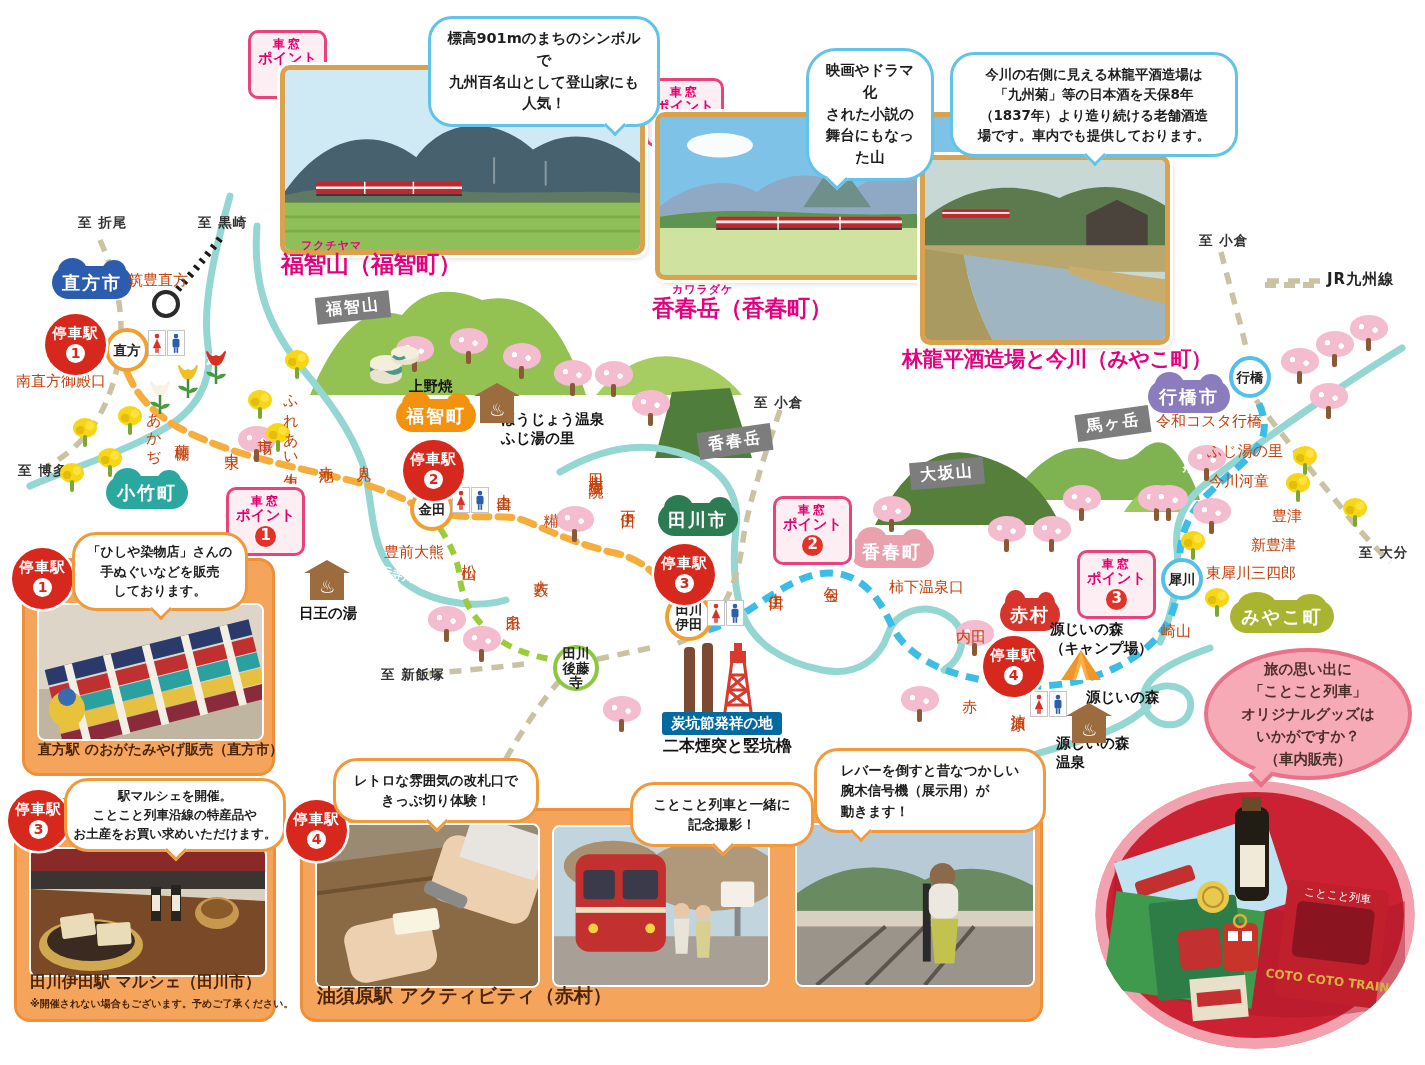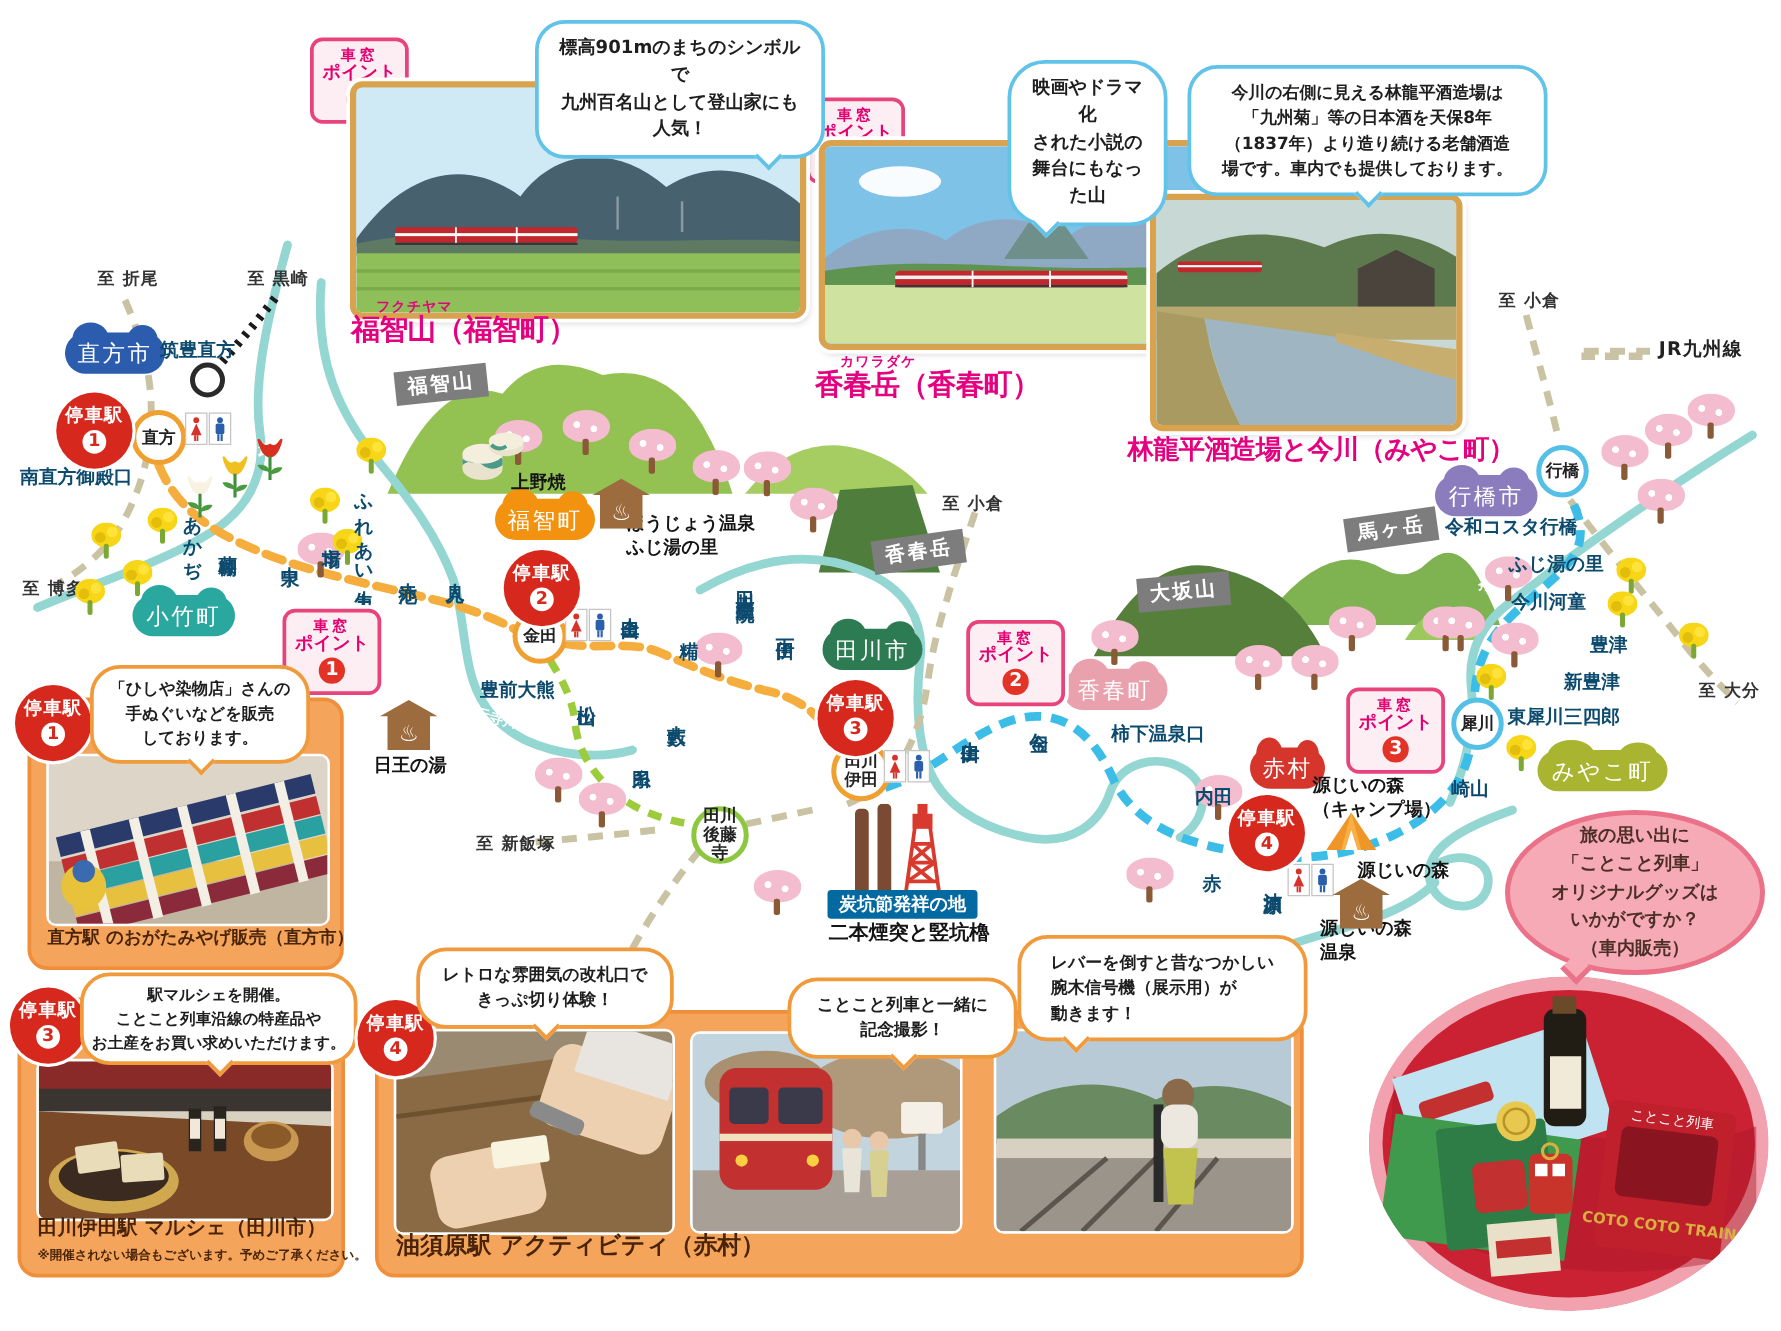--- a/index.html
+++ b/index.html
@@ -8,21 +8,21 @@
   .stage *{box-sizing:border-box}
 
   
   #basemap{position:absolute;left:0;top:0}
 
   
   #markers{position:absolute;left:0;top:0;width:100%;height:100%}
   #markers>*{position:absolute}
 
   
-  .city{z-index:0;height:33px;border-radius:17px;background:var(--c);color:#fff;font-weight:normal;
+  .city{z-index:0;height:33px;border-radius:17px;background:var(--c);color:#fff;font-weight:bold;
         font-size:18px;display:flex;align-items:center;justify-content:center;letter-spacing:2px;padding:0 6px}
   .city::before,.city::after{content:"";position:absolute;z-index:-1;background:var(--c);border-radius:50%}
   .city::before{left:8%;top:-8px;width:36%;height:26px}
   .city::after{right:8%;top:-6px;width:30%;height:22px}
 
   
   .stop{width:61px;height:61px;border-radius:50%;background:#d7281d;box-shadow:0 0 0 2.5px #fff;
         color:#fff;display:flex;flex-direction:column;align-items:center;justify-content:center;
         font-weight:bold;z-index:3}
   .stop .l{font-size:14.5px;letter-spacing:1px;line-height:1}
@@ -38,21 +38,21 @@
   .vp .n{width:21px;height:21px;border-radius:50%;background:#e33226;color:#fff;font-size:15px;
          display:flex;align-items:center;justify-content:center;margin-top:3px}
 
   
   .scir{border-radius:50%;background:#fff;border:4px solid var(--b);display:flex;align-items:center;
         justify-content:center;font-weight:bold;font-size:13.5px;line-height:1.1;text-align:center;
         white-space:pre-line;z-index:2;color:#222}
 
   
   .dir{font-size:13.5px;font-weight:bold;color:#333;letter-spacing:1px;white-space:nowrap}
-  .sta{font-size:15px;font-weight:bold;color:#0c4a6e;white-space:nowrap;z-index:2}
+  .sta{font-size:15px;font-weight:normal;color:#c2410c;white-space:nowrap;z-index:2}
   .sta-v{writing-mode:vertical-rl;text-orientation:upright;letter-spacing:2px;white-space:pre}
   .poi{font-size:14.5px;font-weight:bold;color:#141414;white-space:pre-line;line-height:1.3;z-index:2}
   .riv{writing-mode:vertical-rl;text-orientation:upright;color:#fff;font-size:11px;font-weight:bold;z-index:1}
   .riv-r{writing-mode:horizontal-tb;transform:rotate(14deg);white-space:nowrap}
   .mlab{background:#7d7d7d;color:#fff;font-weight:bold;font-size:16px;padding:3px 10px;
         letter-spacing:2px;z-index:2;white-space:nowrap}
 
   
   .sakura{width:38px;height:36px;z-index:1}
   .sakura::before{content:"";position:absolute;left:0;top:0;width:38px;height:26px;border-radius:50% 50% 46% 46%;

